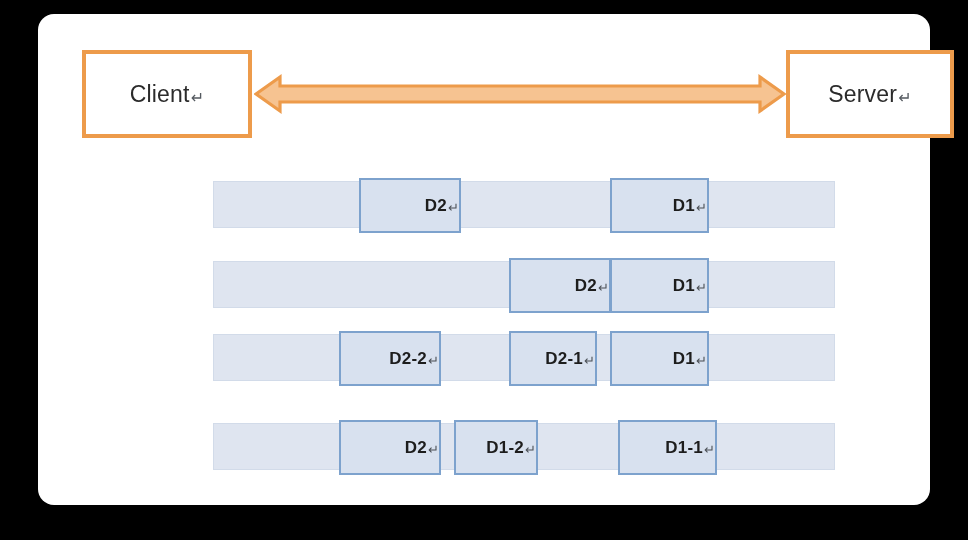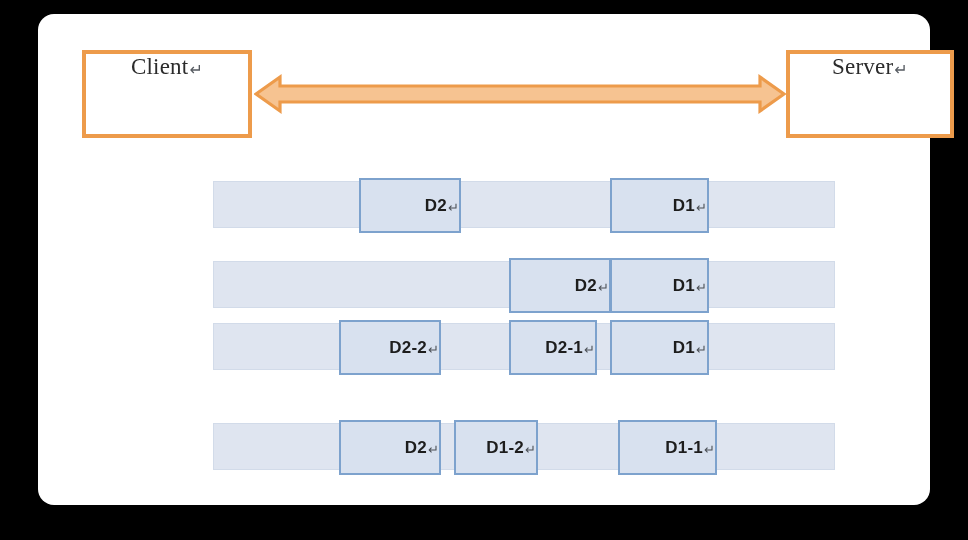--- a/index.html
+++ b/index.html
@@ -33,22 +33,22 @@
     border-radius: 16px;
   }
 
   
   .endpoint {
     position: absolute;
     box-sizing: border-box;
     background: #ffffff;
     border: 4px solid #ED9B4B;
     display: flex;
+    align-items: center;
     justify-content: center;
-    font-family: Liberation Serif, serif;
   }
   .endpoint .label {
     font-size: 23px;
     color: #2b2b2b;
     letter-spacing: .2px;
     white-space: nowrap;
   }
   .pilcrow {
     font-size: 16px;
     color: #555a60;
@@ -84,21 +84,21 @@
     position: absolute;
     left: 175px;
     width: 622px;
     height: 47px;
     box-sizing: border-box;
     background: #dfe5f0;
     border: 1px solid #d2dbe9;
   }
   #track-0 { top: 167px; }
   #track-1 { top: 247px; }
-  #track-2 { top: 309px; padding-left: 12px; }
+  #track-2 { top: 320px; padding-left: 12px; }
   #track-3 { top: 409px; }
 
   
   .segment {
     position: absolute;
     box-sizing: border-box;
     background: #d8e1ef;
     border: 2px solid #7da2cd;
     display: flex;
     align-items: center;

